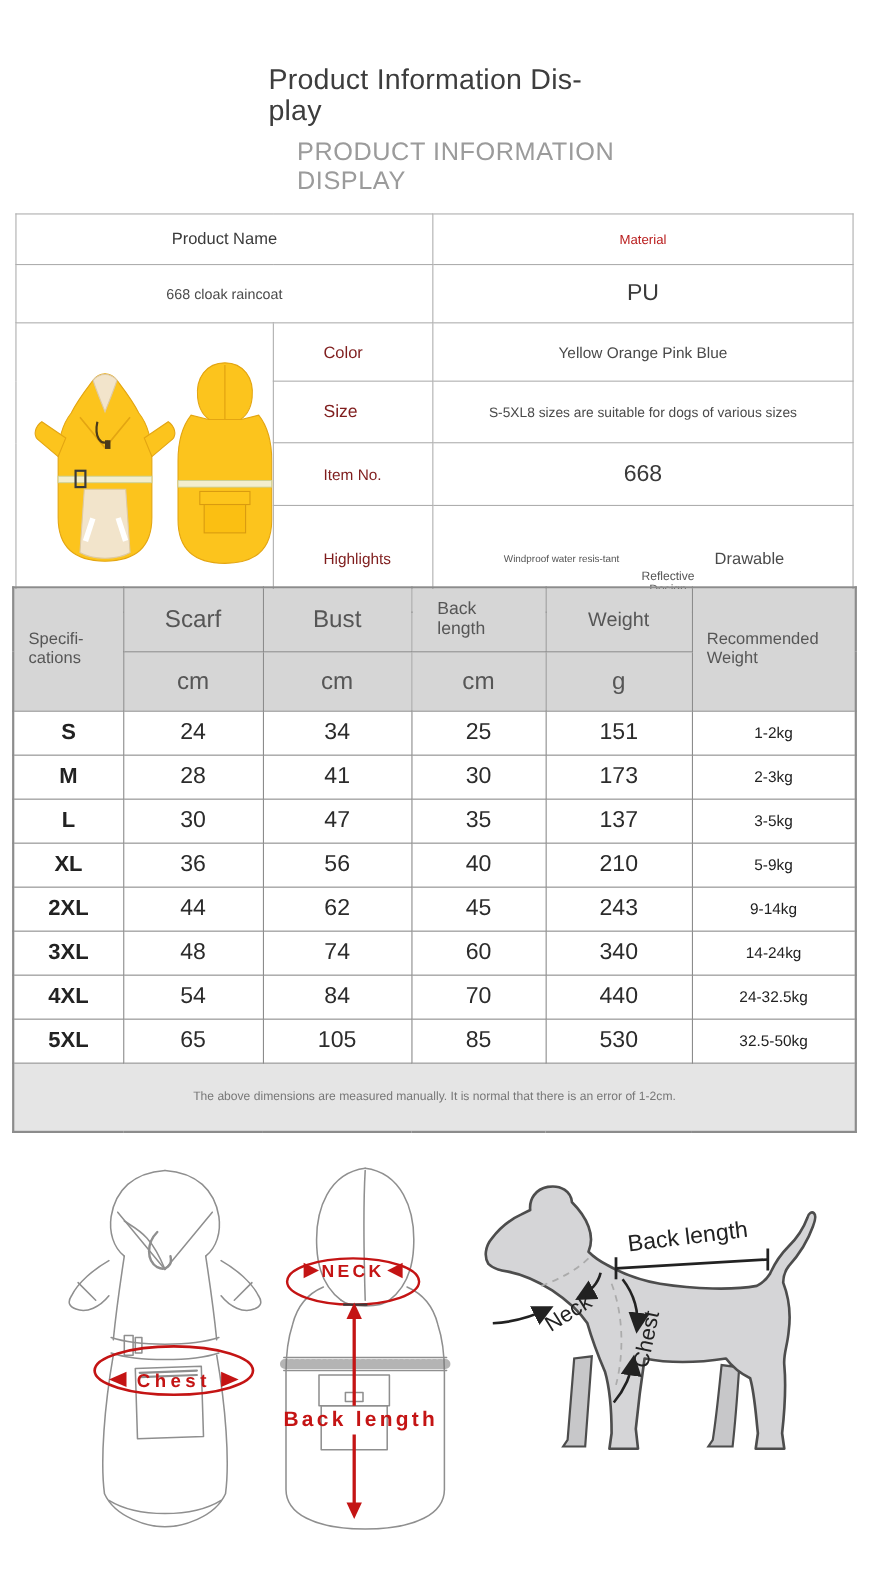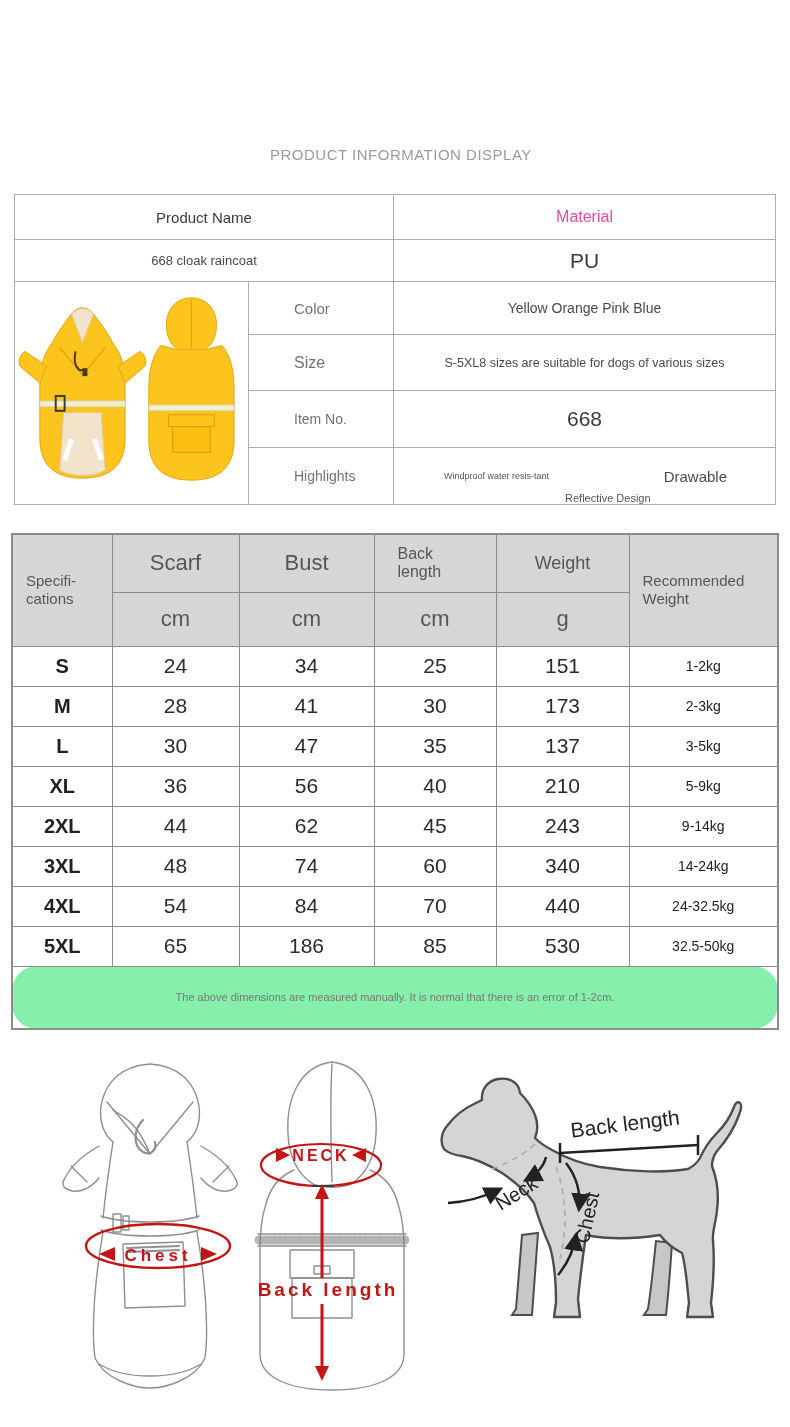--- a/index.html
+++ b/index.html
@@ -2,29 +2,29 @@
 <html><head>
 <meta charset="utf-8">
 <style>
   html,body{margin:0;padding:0;background:#fff;}
   .canvas{position:relative;width:790px;height:1427px;background:#fff;overflow:hidden;
           font-family:"Liberation Sans",sans-serif;color:#3f3f3f;}
 
   
   .title-block{position:absolute;left:244px;top:58px;width:320px;text-align:left;}
   .title-line{display:block;font-size:26px;line-height:28px;color:#3d3d3d;font-weight:400;letter-spacing:.2px;}
-  .subtitle{position:absolute;left:270px;top:146px;width:300px;font-size:15px;color:#9b9b9b;letter-spacing:.5px;}
+  .subtitle{position:absolute;left:270px;top:124px;width:300px;font-size:23px;color:#9b9b9b;letter-spacing:.5px;}
 
   
   table{border-collapse:collapse;table-layout:fixed;}
   .info-table{position:absolute;left:14px;top:194px;width:761px;}
-  .info-table td{border:1px solid #aeaeae;text-align:center;vertical-align:middle;padding:0;overflow:hidden;}
-  .info-table .lbl{text-align:left;padding-left:45px;font-size:14px;color:#737373;}
+  .info-table td{border:1px solid #aeaeae;text-align:center;vertical-align:middle;padding:14px;overflow:hidden;}
+  .info-table .lbl{text-align:left;padding-left:45px;font-size:14px;color:#7f1d1d;}
   .c-prodname{font-size:15px;color:#3a3a3a;}
-  .c-material{font-size:16px;color:#ec4899;}
+  .c-material{font-size:12px;color:#b91c1c;}
   .c-prodval{font-size:13px;color:#4a4a4a;}
   .c-pu{font-size:21px;color:#3a3a3a;}
   .c-colorval{font-size:14px;color:#4a4a4a;}
   .c-sizeval{font-size:12.5px;color:#4a4a4a;}
   .c-itemval{font-size:21px;color:#3a3a3a;margin-top:39px;}
   .lbl-high{font-size:11px;}
   .highlights-cell{display:flex;align-items:center;justify-content:space-between;padding:0 20px 0 50px;}
   .hl-0{font-size:9px;color:#555;width:108px;text-align:left;line-height:11px;}
   .hl-1{font-size:11px;color:#555;margin-top:44px;}
   .hl-2{font-size:15px;color:#4a4a4a;padding-right:28px;}
@@ -40,32 +40,36 @@
   .th-big{font-size:22px;}
   .th-weight{font-size:18px;}
   .th-back{text-align:left !important;padding-left:23px !important;font-size:16px;line-height:18px;}
   .th-back span{display:block;max-width:60px;}
   .th-reco{text-align:left !important;padding-left:13px !important;font-size:15px;line-height:18px;}
   .th-reco span{display:block;max-width:112px;}
   .th-unit{font-size:22px;font-weight:700;color:#1e1e1e;}
   .td-size{font-size:20px;font-weight:700;color:#222;}
   .td-num{font-size:21px;color:#2b2b2b;}
   .td-reco{font-size:14px;color:#222;}
-  .note-row td{height:61px;font-size:11px;color:#777;text-align:center;background:#86efac;border-radius:25px;}
+  .note-row td{height:61px;font-size:11px;color:#777;text-align:center;background:#e5e5e5;}
 
   
   .diagram{position:absolute;}
   .red-label{font-weight:700;fill:#c41414;}
   .sketch{stroke:#8f8f8f;fill:none;stroke-width:1.4;stroke-linecap:round;stroke-linejoin:round;}
 </style>
 </head>
 <body>
 
 <div class="canvas">
 
+  <div class="title-block">
+    <span class="title-line">Product Information Dis-</span>
+    <span class="title-line">play</span>
+  </div>
   <div class="subtitle">PRODUCT INFORMATION DISPLAY</div>
 
   <table class="info-table">
     <colgroup>
         <col style="width:234px">
         <col style="width:145px">
         <col style="width:382px">
       </colgroup>
     <tbody>
         <tr style="height:45px">
@@ -212,21 +216,21 @@
       <td class="td-size">4XL</td>
       <td class="td-num">54</td>
       <td class="td-num">84</td>
       <td class="td-num">70</td>
       <td class="td-num">440</td>
       <td class="td-reco">24-32.5kg</td>
     </tr>
     <tr style="height:40px">
       <td class="td-size">5XL</td>
       <td class="td-num">65</td>
-      <td class="td-num">186</td>
+      <td class="td-num">105</td>
       <td class="td-num">85</td>
       <td class="td-num">530</td>
       <td class="td-reco">32.5-50kg</td>
     </tr>
     <tr class="note-row">
       <td colspan="6">The above dimensions are measured manually. It is normal that there is an error of 1-2cm.</td>
     </tr>
   </tbody>
     </table>
 

